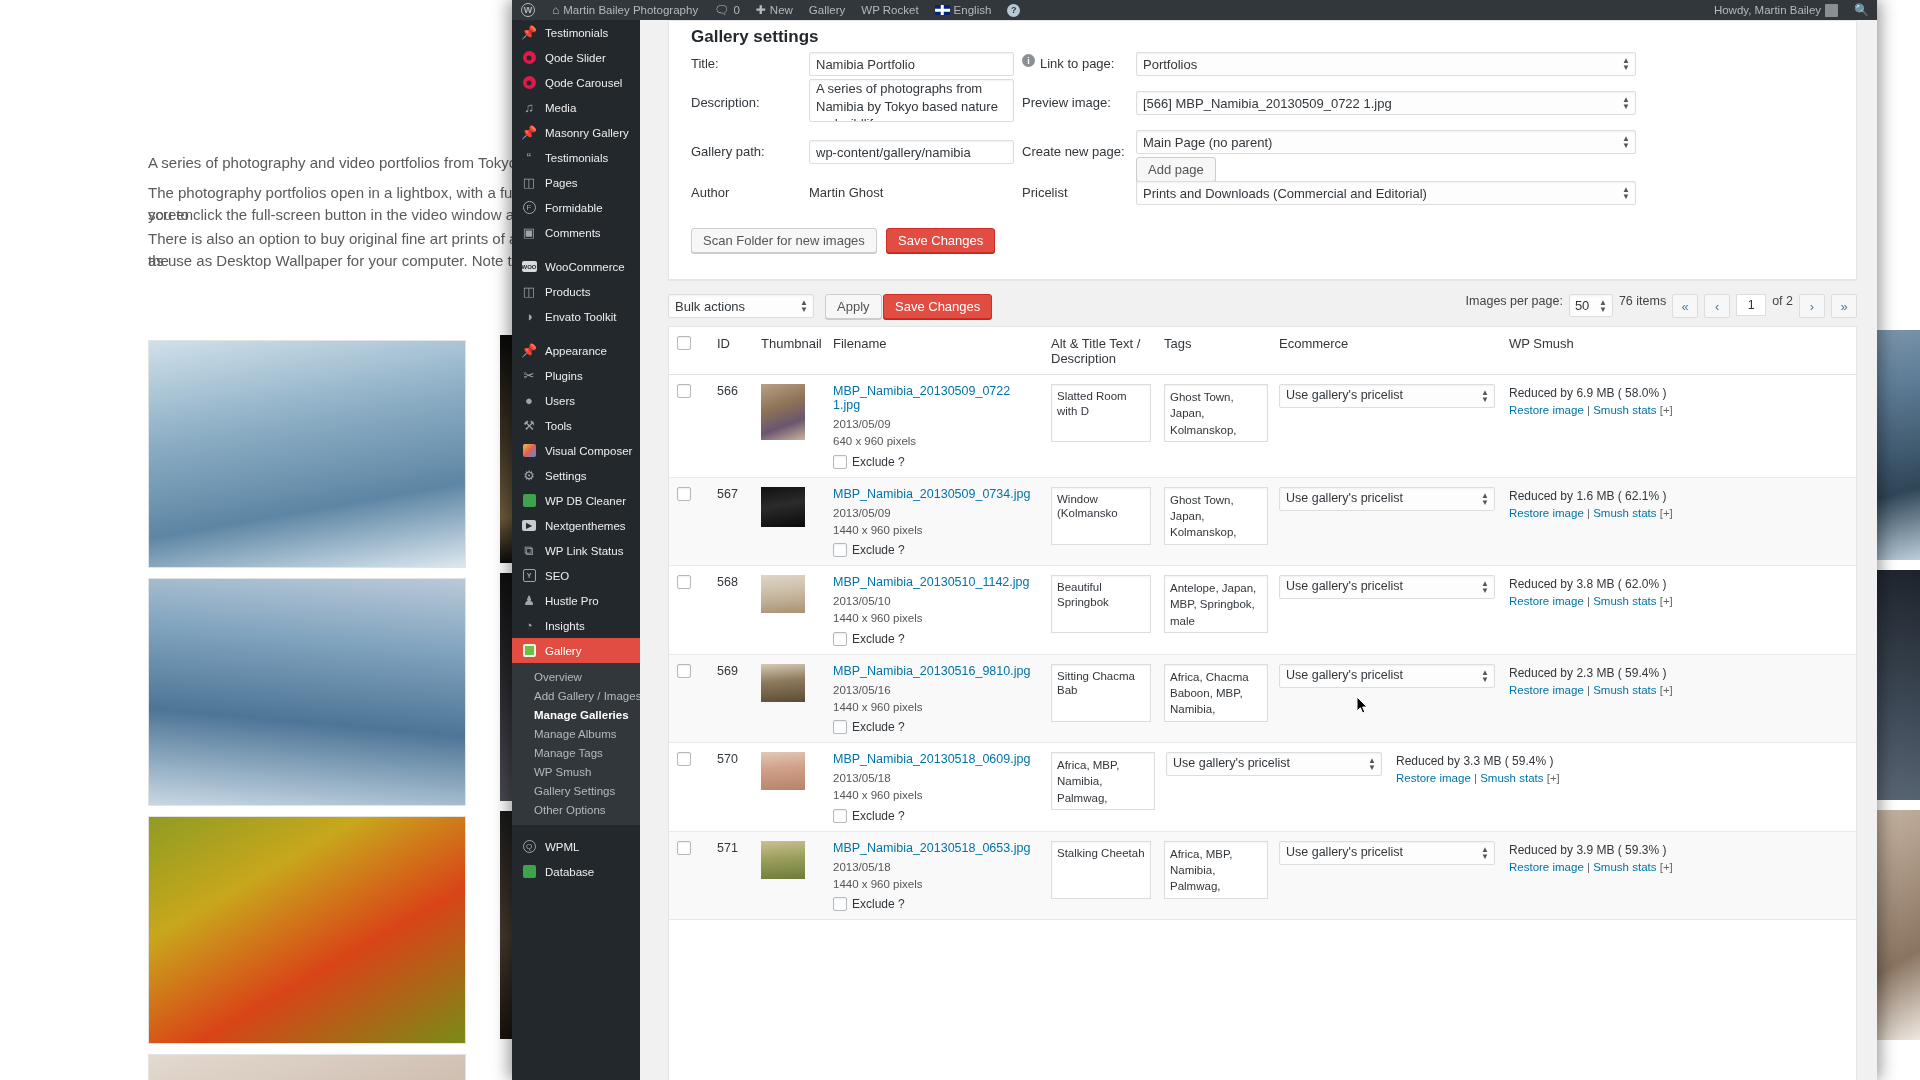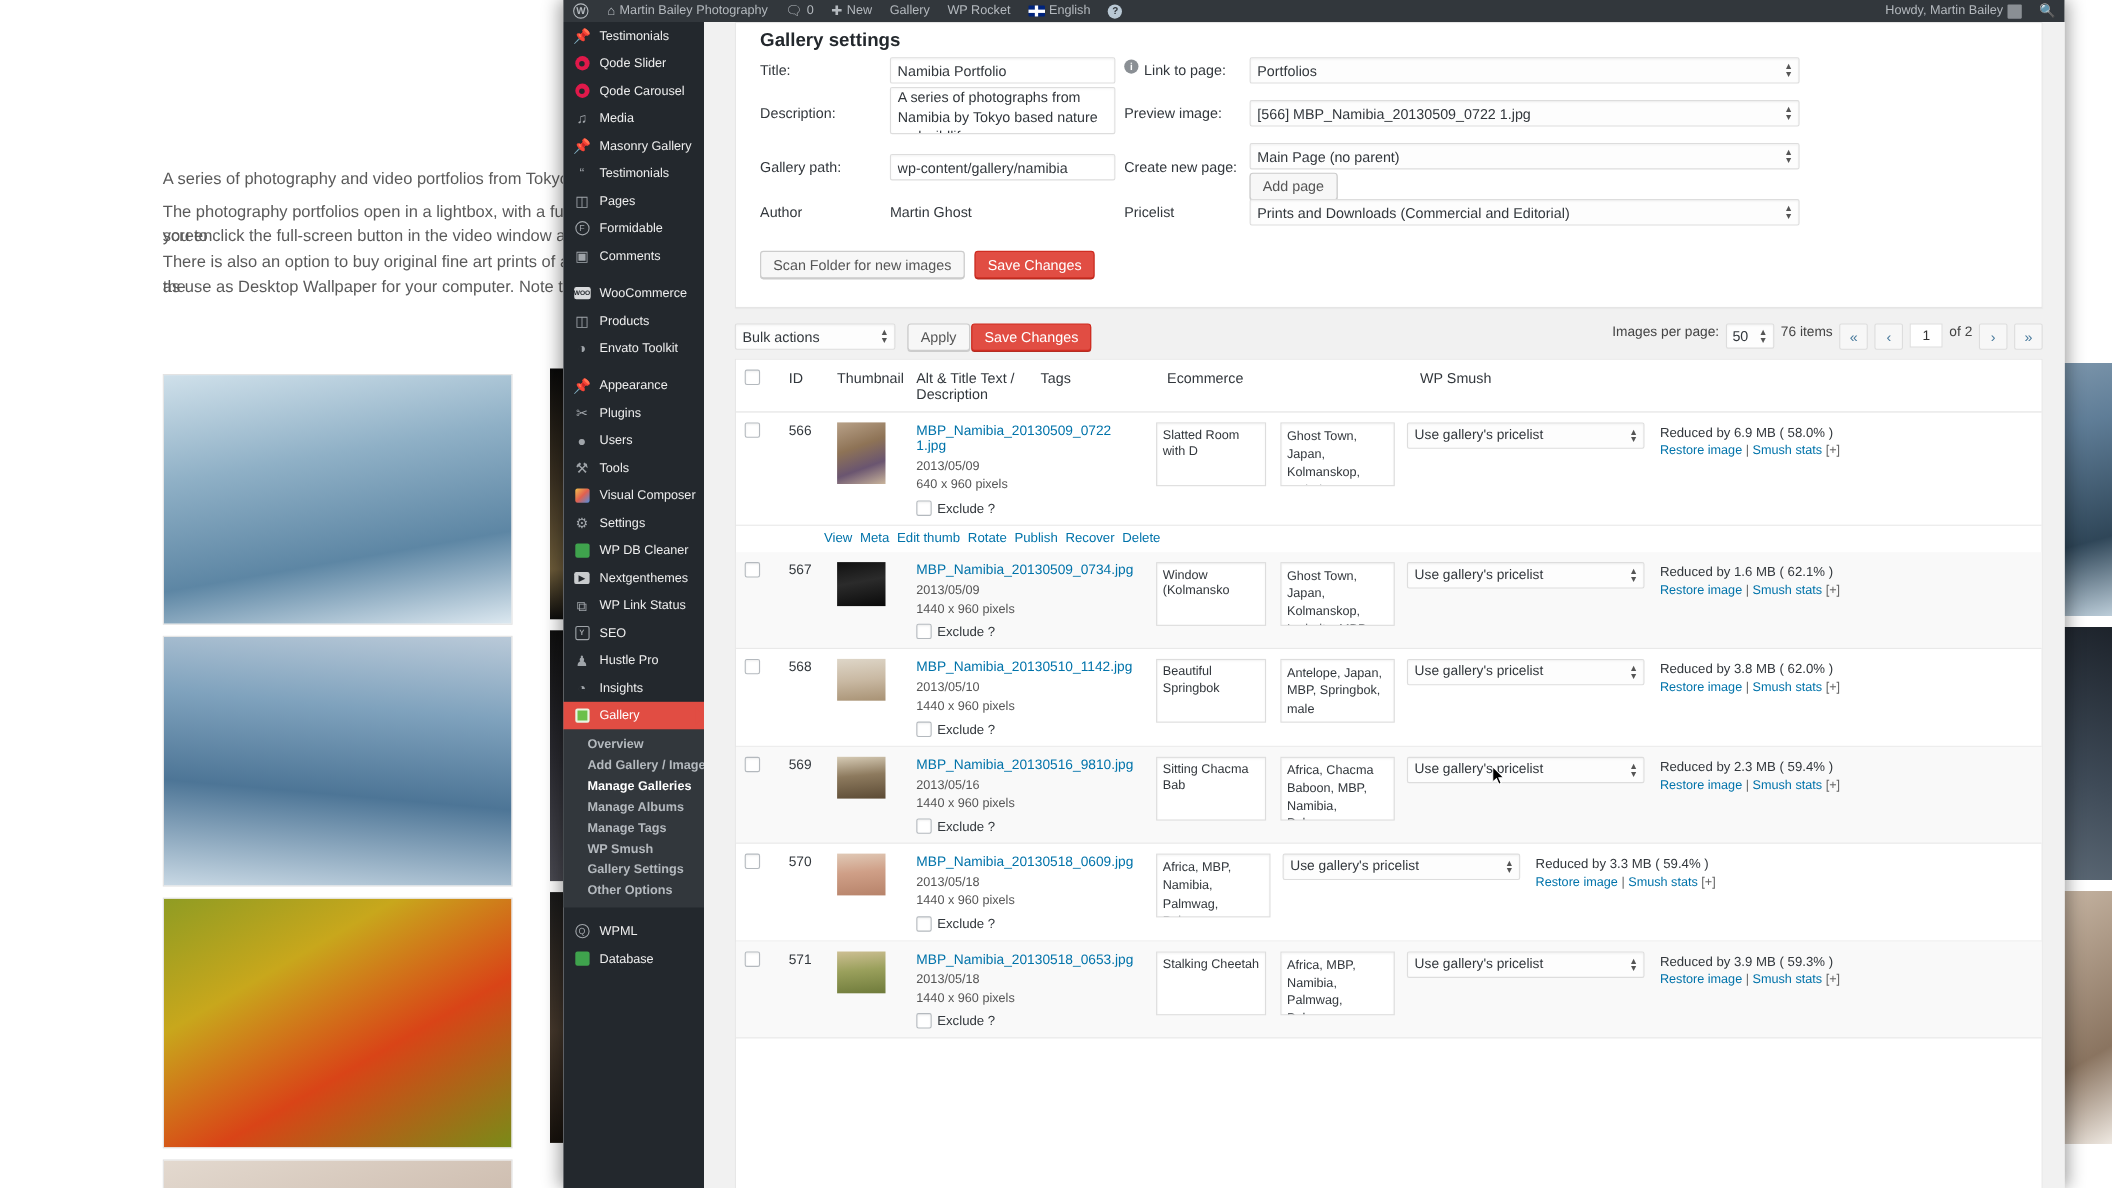--- a/index.html
+++ b/index.html
@@ -102,21 +102,21 @@
   .menu-item.current .mi-ico { color: #fff; }
   .menu-item.current::after {
     content: ""; position: absolute; right: -8px; top: 50%;
     transform: translateY(-50%);
     border: 8px solid transparent; border-left-color: #e14d43;
   }
   .menu-sep { height: 9px; }
   .submenu { background: #32373c; padding: 4px 0 6px 0; }
   .submenu-item {
     display: block; padding: 3.5px 0 3.5px 22px; color: #b4b9be;
-    font-size: 11.5px; white-space: nowrap; font-weight: bold;
+    font-size: 11.5px; white-space: nowrap;
   }
   .submenu-item.active { color: #fff; font-weight: bold; }
   .dot-red {
     width: 13px; height: 13px; border-radius: 50%;
     background: #e0194a; display: inline-block; position: relative;
   }
   .dot-red::after {
     content: ""; position: absolute; left: 50%; top: 50%;
     transform: translate(-50%,-50%);
     width: 5px; height: 5px; border-radius: 50%; background: #23282d;
@@ -570,20 +570,21 @@
         <span class="pg-btn">›</span>
         <span class="pg-btn">»</span>
       </div>
     </div>
 
     <div id="list-table">
         <div class="tr head">
           <div class="th c-cb"><span class="cbx"></span></div>
           <div class="th c-id">ID</div>
           <div class="th c-thumb">Thumbnail</div>
+          <div class="th c-file">Filename</div>
           <div class="th c-alt">Alt &amp; Title Text / Description</div>
           <div class="th c-tags">Tags</div>
           <div class="th c-ecom">Ecommerce</div>
           <div class="th c-smush">WP Smush</div>
         </div>
         <div>
           <div class="tr">
             <div class="td c-cb"><span class="cbx"></span></div>
             <div class="td c-id">566</div>
             <div class="td c-thumb">
@@ -601,29 +602,20 @@
             <div class="td c-alt"><textarea class="ta-small" style="">Slatted Room with D</textarea></div>
             <div class="td c-tags"><textarea class="ta-tags" style="">Ghost Town, Japan, Kolmanskop, Luderitz, MBP</textarea></div>
             <div class="td c-ecom">
               <div class="sel-inline"><span>Use gallery's pricelist</span><span class="arrows">▲<br>▼</span></div>
             </div>
             <div class="td c-smush">
               <div class="smush-txt">Reduced by 6.9 MB ( 58.0% )</div>
               <div class="smush-links"><a>Restore image</a> <span class="dim">|</span> <a>Smush stats</a> <span class="dim">[+]</span></div>
             </div>
           </div>
-          <div class="rowacts">
-            <a>View</a>
-            <a>Meta</a>
-            <a>Edit thumb</a>
-            <a>Rotate</a>
-            <a>Publish</a>
-            <a>Recover</a>
-            <a>Delete</a>
-          </div>
         </div>
         <div>
           <div class="tr alt">
             <div class="td c-cb"><span class="cbx"></span></div>
             <div class="td c-id">567</div>
             <div class="td c-thumb">
               <span class="thumb-img i567"></span>
             </div>
             <div class="td c-file">
               <a class="fname">MBP_Namibia_20130509_0734.jpg</a>

